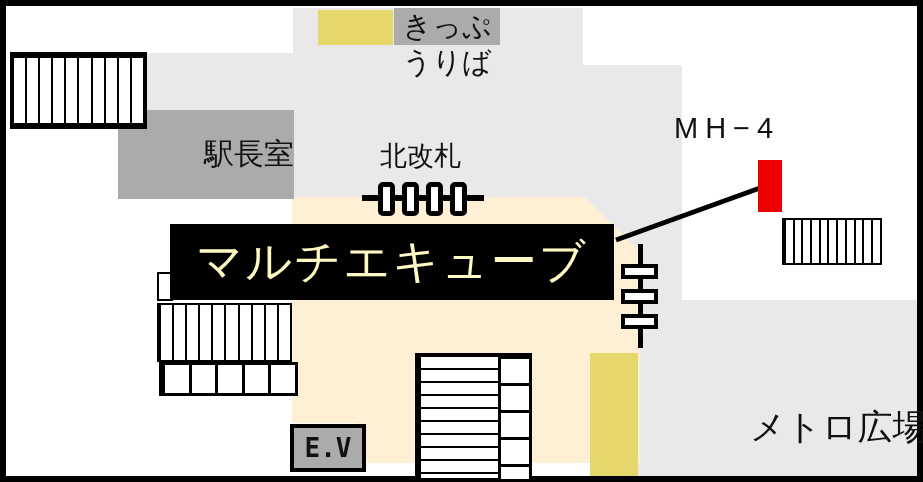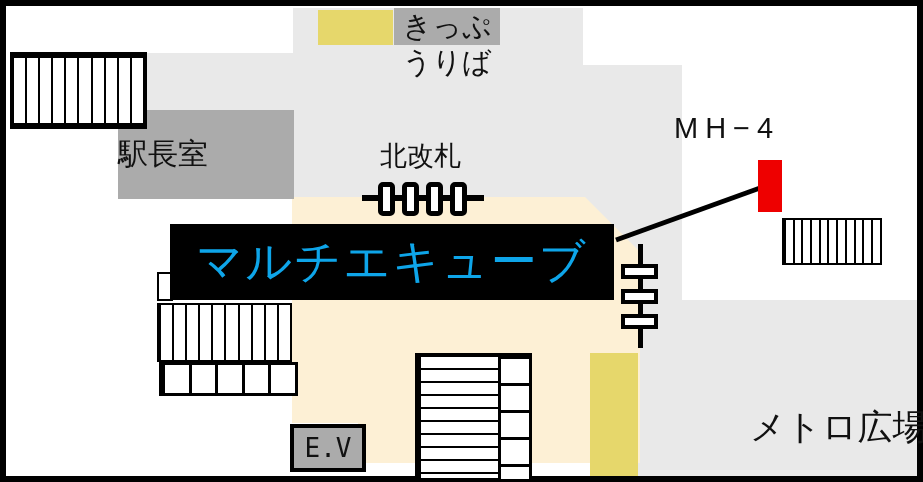--- a/index.html
+++ b/index.html
@@ -25,21 +25,21 @@
   #gray-right{left:583px;top:65px;width:99px;height:235px;}
   #gray-plaza{left:638px;top:300px;width:279px;height:176px;}
   #beige-hall{
     left:292px;top:197px;width:348px;height:266px;
     clip-path:polygon(0 0,293px 0,348px 55px,348px 266px,66px 266px,66px 226px,0 226px);
   }
   #yellow-top-box{left:318px;top:10px;width:75px;height:35px;}
   #yellow-bottom-strip{left:590px;top:353px;width:48px;height:123px;}
   #kippu-box{left:394px;top:8px;width:106px;height:37px;}
   #stationmaster-box{left:118px;top:110px;width:176px;height:89px;
-    display:flex;align-items:center;justify-content:flex-start;font-size:30px;}
+    display:flex;align-items:center;justify-content:flex-end;font-size:30px;}
 
   
   #stairs-top-left{left:10px;top:52px;width:133px;height:65px;
     border-top:6px solid #000;border-bottom:6px solid #000;
     border-left:2px solid #000;border-right:2px solid #000;
     background:repeating-linear-gradient(90deg,#000 0 2px,#fff 2px 13.1px);}
   #stairs-right{left:782px;top:218px;width:96px;height:43px;
     border:2px solid #000;
     background:repeating-linear-gradient(90deg,#000 0 2px,#fff 2px 8.7px);}
   #small-booth{left:157px;top:272px;width:12px;height:25px;
@@ -64,24 +64,24 @@
   .np{top:182px;}
   #np1{left:378px;} #np2{left:402px;} #np3{left:426px;} #np4{left:450px;}
   #side-gate-line{left:638px;top:244px;width:5px;height:104px;background:#000;}
   .gate-bar-v{left:621px;width:29px;height:7px;background:#fff;border:4px solid #000;}
   #sb1{top:264px;} #sb2{top:289px;} #sb3{top:314px;}
 
   
   #mh1-marker{left:758px;top:160px;width:24px;height:52px;background:#ee0000;}
   #title-banner{left:170px;top:224px;width:444px;height:76px;background:#000;
     display:flex;align-items:center;justify-content:center;}
-  #title-banner span{color:#0ea5e9;font-size:46px;letter-spacing:2px;white-space:nowrap;}
+  #title-banner span{color:#fef9c3;font-size:46px;letter-spacing:2px;white-space:nowrap;}
   #ev-box{left:290px;top:424px;width:68px;height:40px;background:#ababab;
     border:4px solid #000;display:flex;align-items:center;justify-content:center;
-    font-family:"DejaVu Sans Mono", monospace;font-size:26px;font-weight:400;}
+    font-family:"DejaVu Sans Mono", monospace;font-size:26px;font-weight:700;}
 
   .label{white-space:nowrap;}
   #label-ticket-office{left:394px;top:8px;width:106px;text-align:center;
     font-size:29px;line-height:36px;}
   #label-north-gate{left:380px;top:138px;font-size:27px;}
   #label-mh1{left:674px;top:112px;font-size:29px;letter-spacing:7px;}
   #label-metro-plaza{left:750px;top:404px;font-size:35px;}
 
   #leader-line{left:0;top:0;width:923px;height:482px;pointer-events:none;}
 </style>

